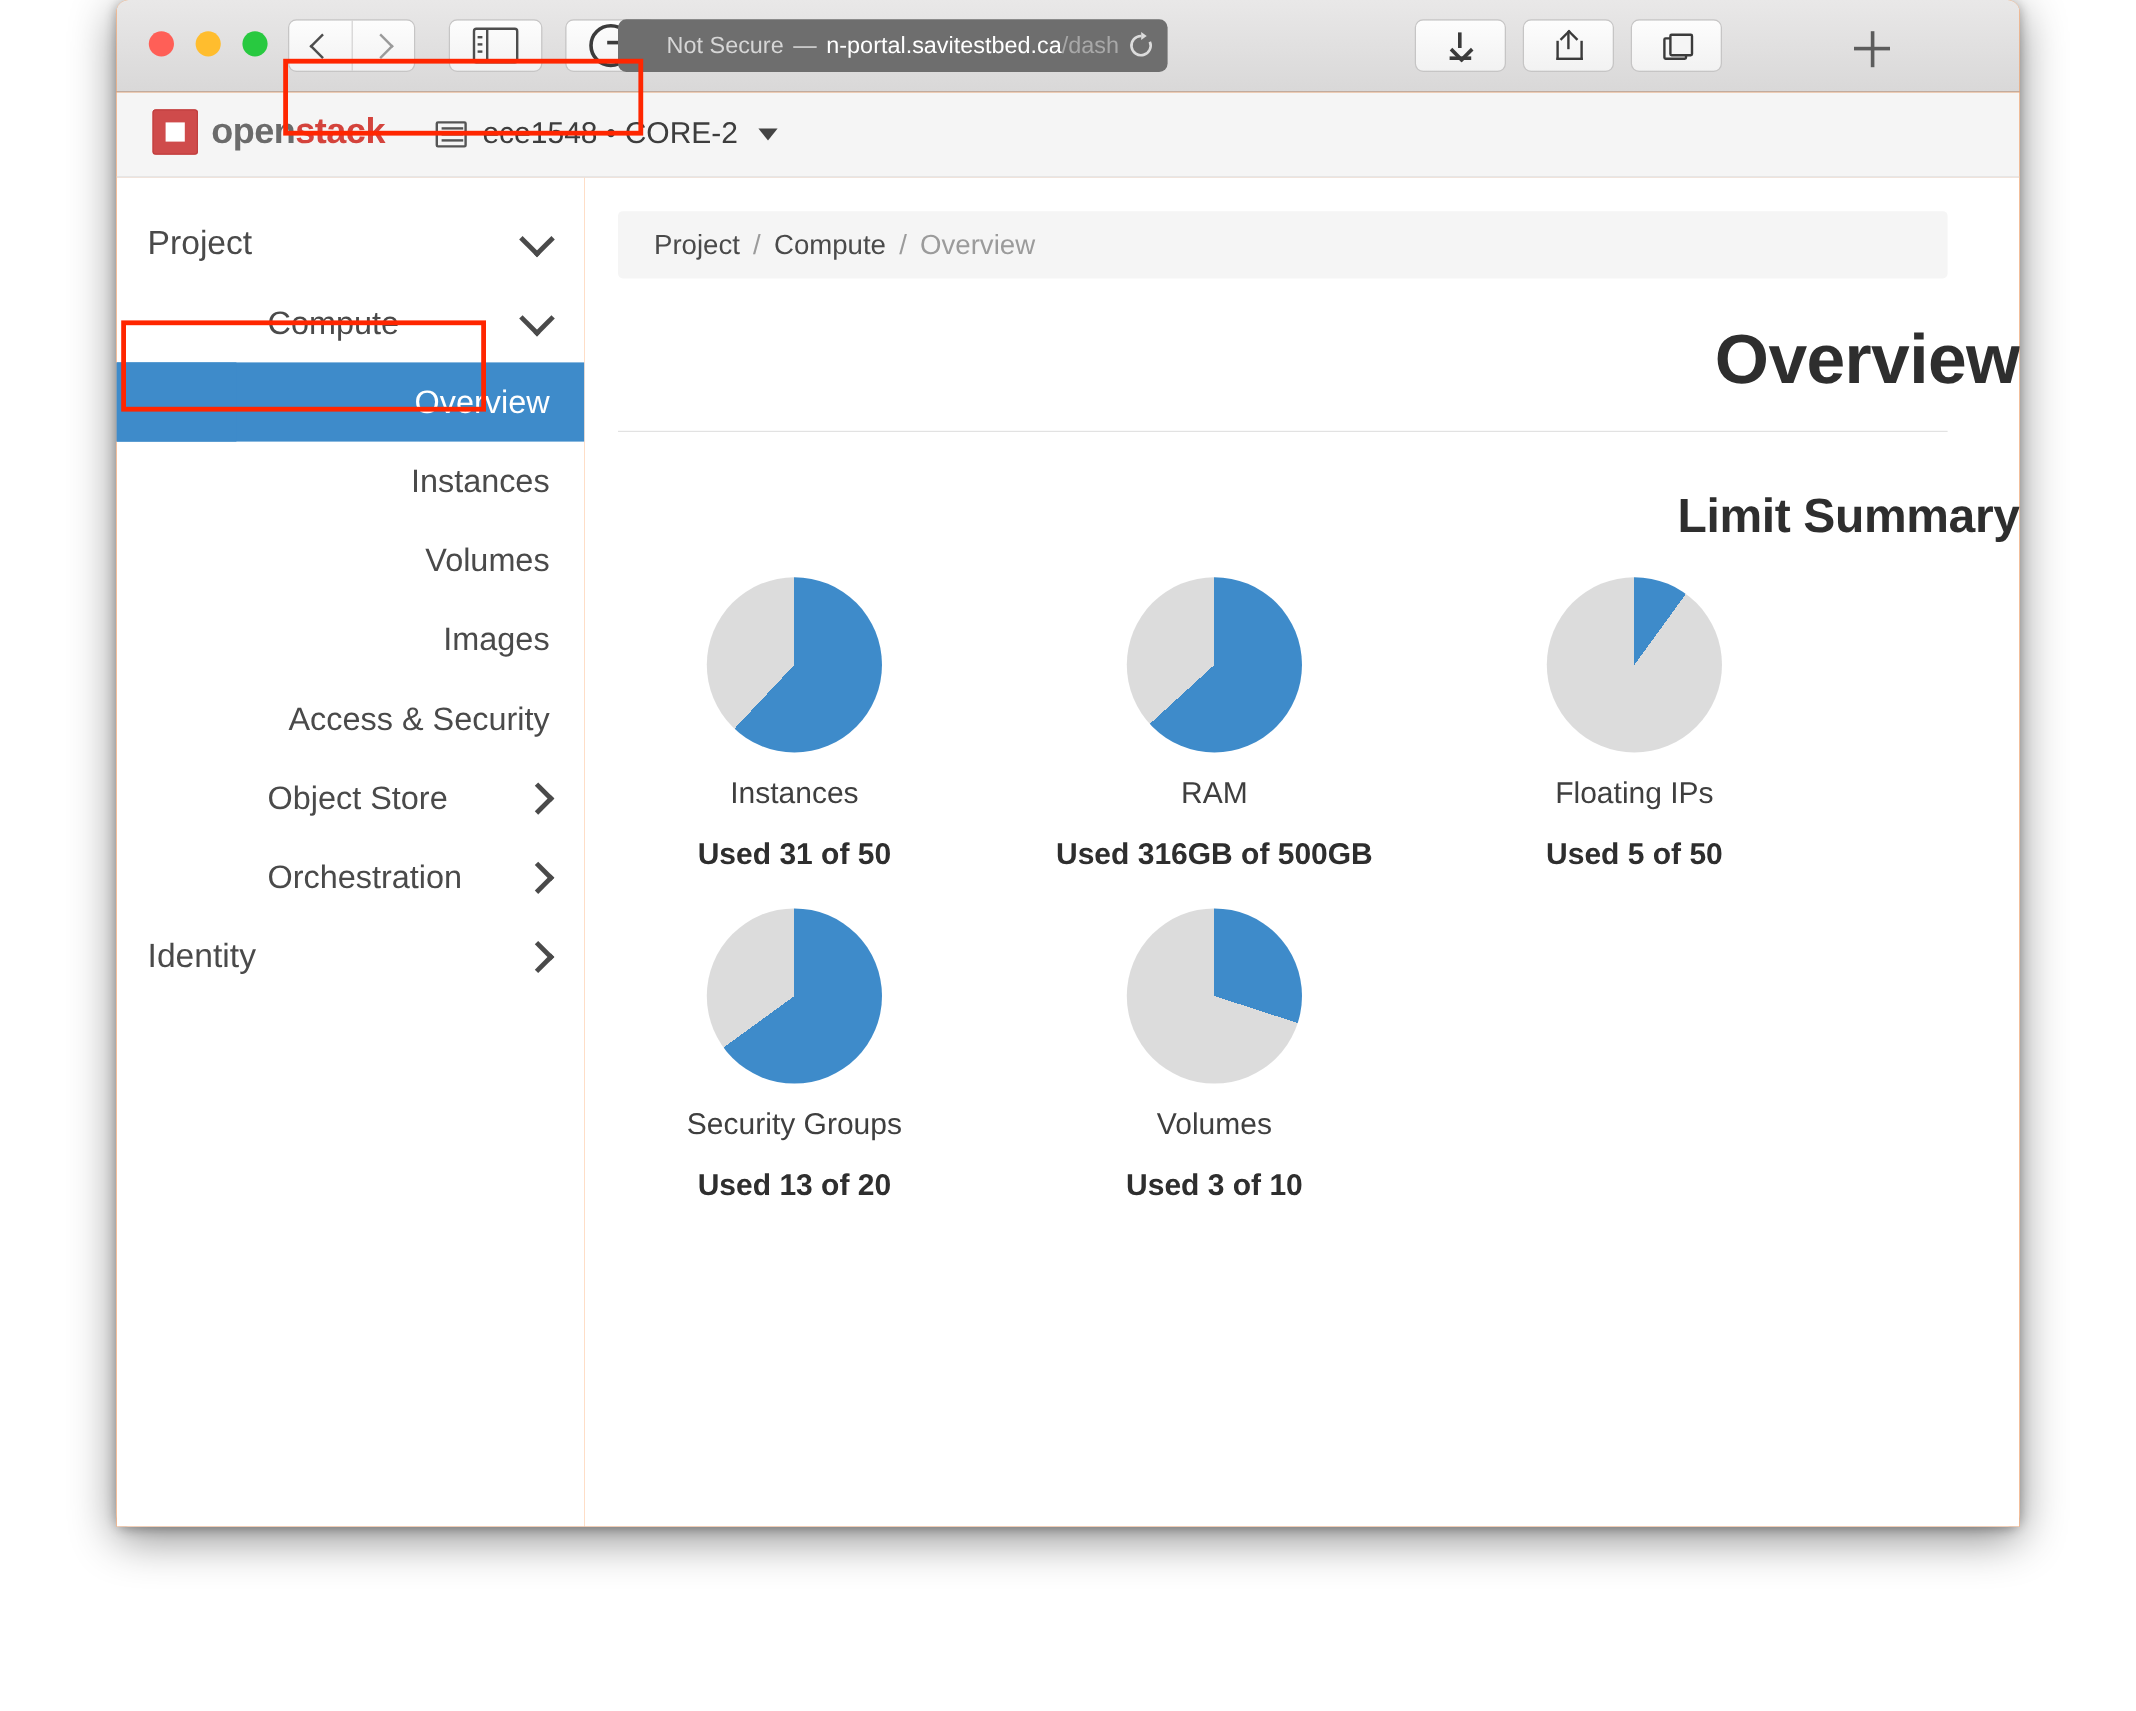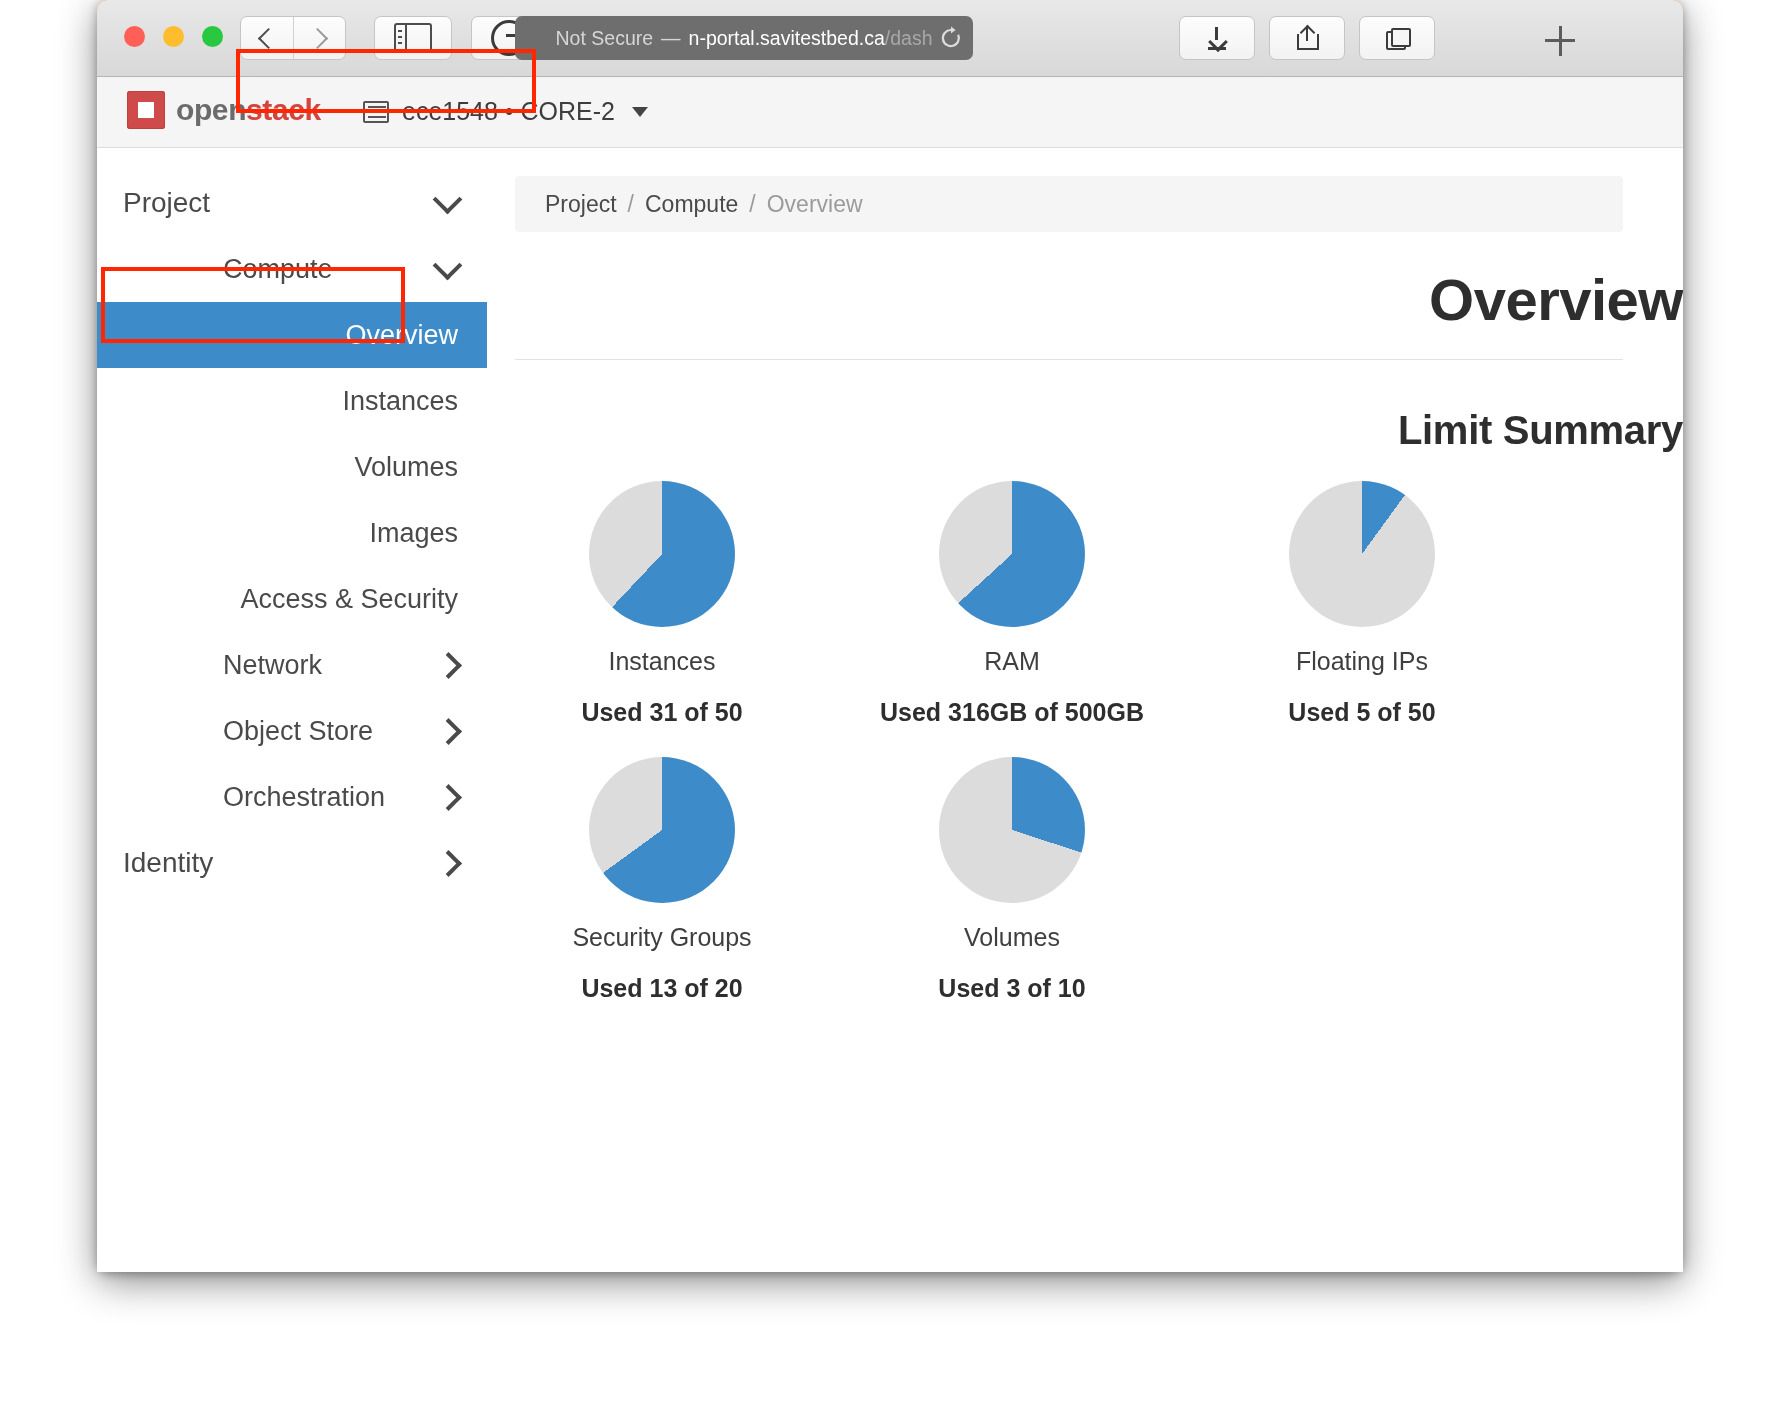--- a/index.html
+++ b/index.html
@@ -237,24 +237,20 @@
           <span>Volumes</span>
         </div>
         <div class="nav-item lvl3">
           <span>Images</span>
         </div>
         <div class="nav-item lvl3">
           <span>Access &amp; Security</span>
         </div>
 
         <div class="nav-item lvl2">
-          <span>Network</span>
-          <span class="r-chev"></span>
-        </div>
-        <div class="nav-item lvl2">
           <span>Object Store</span>
           <span class="r-chev"></span>
         </div>
         <div class="nav-item lvl2">
           <span>Orchestration</span>
           <span class="r-chev"></span>
         </div>
         <div class="nav-item lvl1">
           <span>Identity</span>
           <span class="r-chev"></span>

